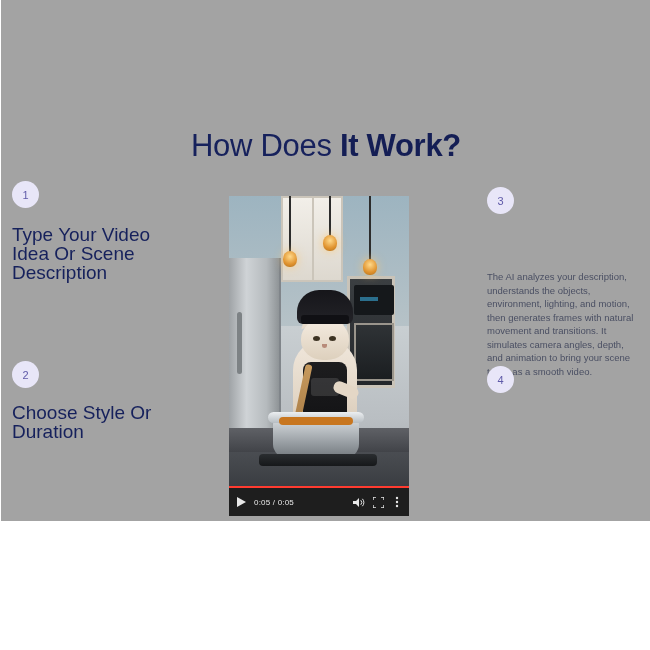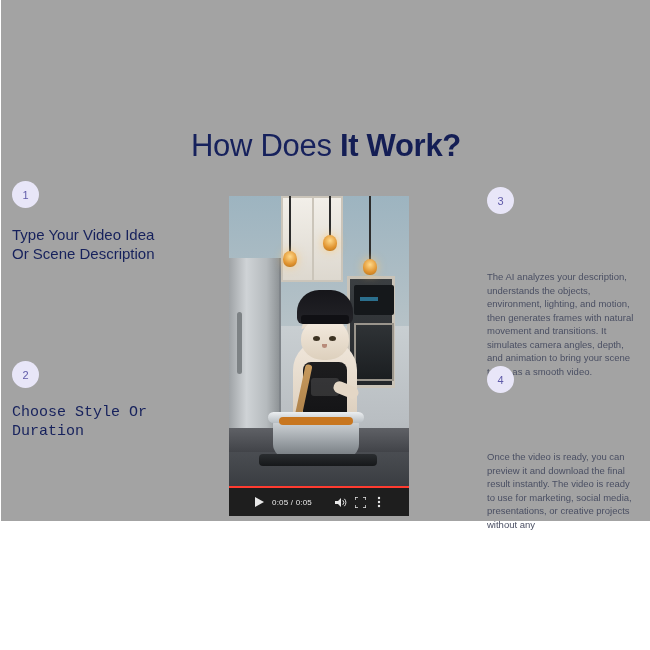--- a/index.html
+++ b/index.html
@@ -44,39 +44,39 @@
     border-radius: 50%;
     background: #e8e6f8;
     color: #5f5aa8;
     font-size: 11px;
     display: flex;
     align-items: center;
     justify-content: center;
   }
   .step-title {
     position: absolute;
-    font-size: 15px;
+    font-size: 19px;
     line-height: 19px;
     color: #16215c;
     font-weight: 400;
   }
   .step-body {
     position: absolute;
     font-size: 9.5px;
     line-height: 13.5px;
     color: #4a4f63;
   }
 
   
   #badge1 { left: 11px;  top: 181px; }
   #title1 { left: 11px;  top: 225px; width: 160px; }
   #body1  { left: 11px;  top: 264px; width: 150px; }
 
   #badge2 { left: 11px;  top: 361px; }
-  #title2 { left: 11px;  top: 403px; width: 160px; font-family: Liberation Mono, monospace; }
+  #title2 { left: 11px;  top: 403px; width: 160px; }
   #body2  { left: 11px;  top: 443px; width: 150px; }
 
   
   #badge3 { left: 486px; top: 187px; }
   #title3 { left: 486px; top: 231px; width: 155px; }
   #body3  { left: 486px; top: 270px; width: 150px; }
 
   #badge4 { left: 486px; top: 366px; }
   #title4 { left: 486px; top: 410px; width: 155px; }
   #body4  { left: 486px; top: 450px; width: 152px; }
@@ -233,21 +233,21 @@
   }
 
   
   .controls {
     position: absolute;
     left: 0; bottom: 0;
     width: 180px; height: 28px;
     background: #1e1e1e;
     display: flex;
     align-items: center;
-    padding: 0 24px;
+    padding: 0 6px;
     gap: 7px;
   }
   .ctrl-icon {
     color: #e8e8e8;
     font-size: 10px;
     line-height: 1;
     display: flex;
     align-items: center;
     justify-content: center;
     width: 12px; height: 14px;
@@ -286,21 +286,20 @@
     <div class="badge" id="badge1">1</div>
     <div class="step-title" id="title1">Type Your Video Idea Or Scene Description</div>
 
     <div class="badge" id="badge2">2</div>
     <div class="step-title" id="title2">Choose Style Or Duration</div>
 
     <div class="badge" id="badge3">3</div>
     <div class="step-body" id="body3">The AI analyzes your description, understands the objects, environment, lighting, and motion, then generates frames with natural movement and transitions. It simulates camera angles, depth, and animation to bring your scene to life as a smooth video.</div>
 
     <div class="badge" id="badge4">4</div>
-    <div class="step-body" id="body4">Once the video is ready, you can preview it and download the final result instantly. The video is ready to use for marketing, social media, presentations, or creative projects without any</div>
 
     <div class="player">
       <div class="video-scene">
         <div class="wall"></div>
         <div class="cabinet-top-left"></div>
         <div class="fridge"></div>
         <div class="oven">
           <div class="panel"></div>
           <div class="door"></div>
         </div>

